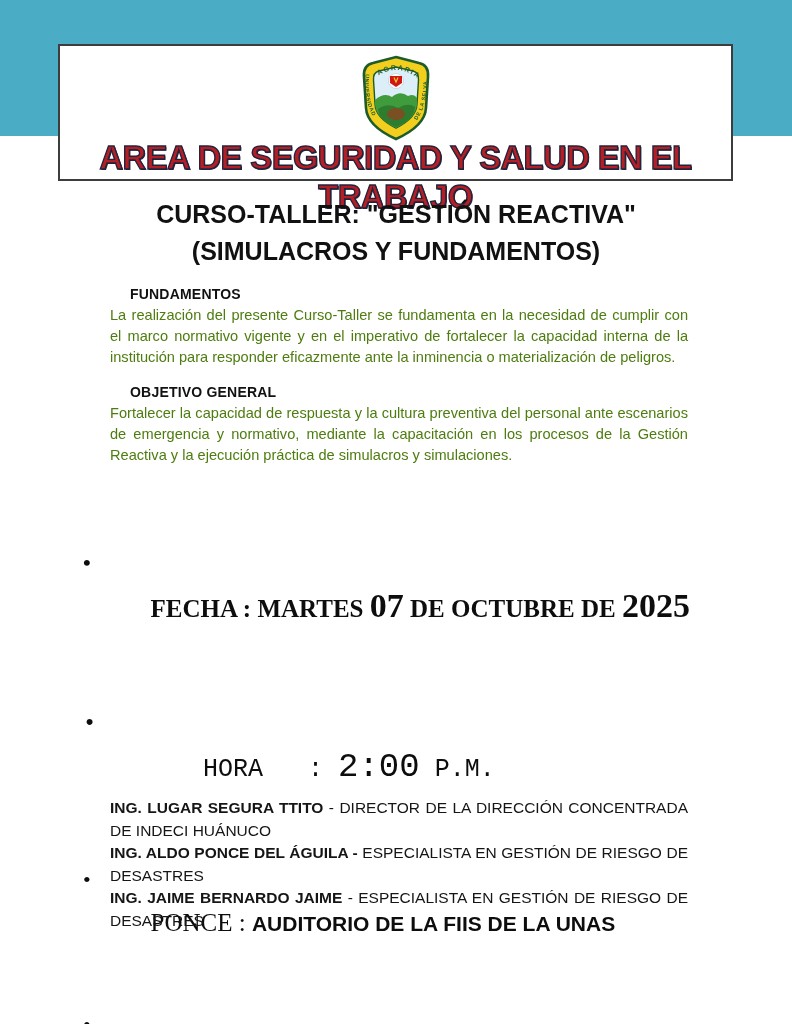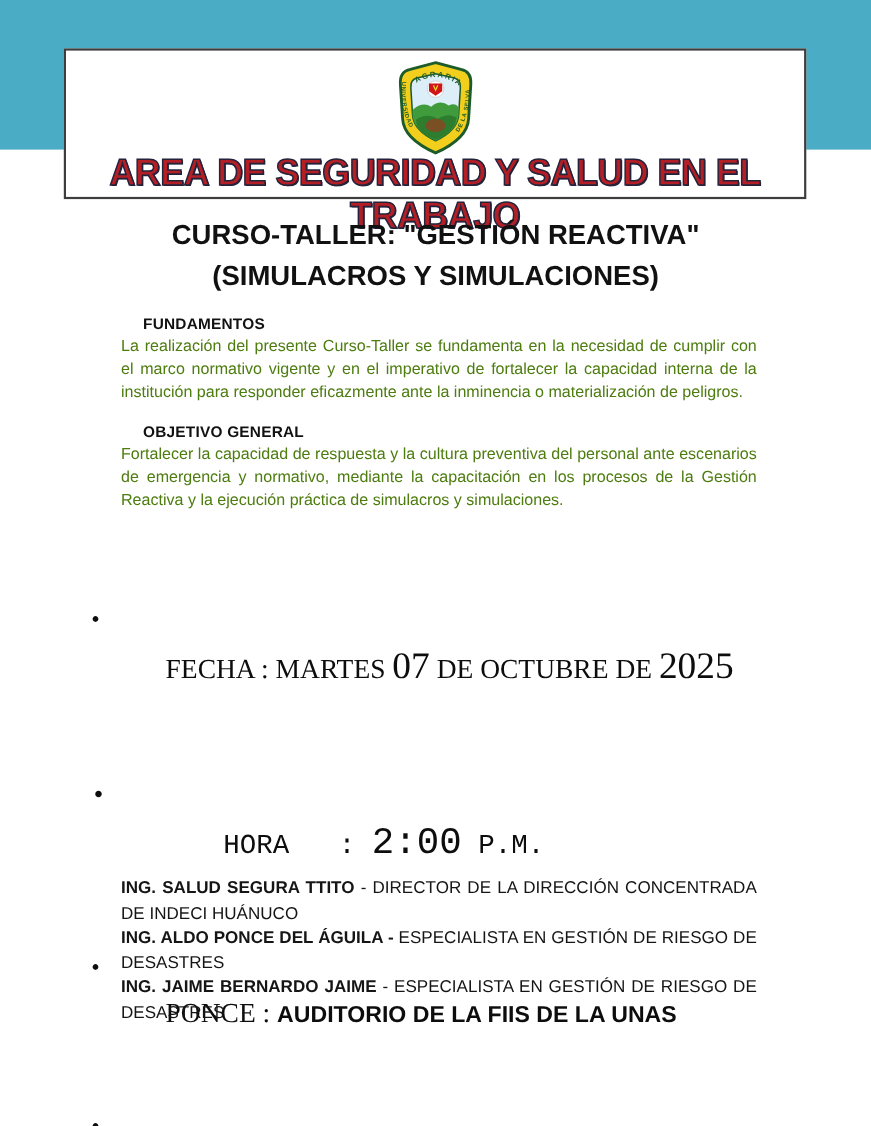--- a/index.html
+++ b/index.html
@@ -84,21 +84,21 @@
   .details li::before {
     content: "\2022";
     position: absolute; left: -30px; top: 1px;
     font-size: 22px;
   }
   .details .num { font-size: 34px; }
   .details .bold-sans {
     font-family: "Liberation Sans", sans-serif;
     font-weight: 700; font-size: 21px;
   }
-  .li-fecha { margin-bottom: 26px; }
+  .li-fecha { margin-bottom: 26px; font-weight: bold; }
   .li-hora  { margin-bottom: 21px; font-family: Liberation Mono, monospace; }
   .li-lugar { margin-bottom: 12px; }
 
   
   .speakers {
     position: absolute; left: 110px; top: 797px;
     width: 578px;
     font-size: 15.5px; line-height: 22.5px;
     text-align: justify; color: #151515;
   }
@@ -141,21 +141,21 @@
         <text font-size="5.4" font-weight="bold" fill="#1d5c2a" font-family="Liberation Sans, sans-serif" letter-spacing="0.6">
           <textPath href="#arcRight" startOffset="2">DE LA SELVA</textPath>
         </text>
       </svg>
     </div>
     <div class="banner-title">AREA DE SEGURIDAD Y SALUD EN EL TRABAJO</div>
   </div>
 
   <div class="main-title">
     <div>CURSO-TALLER: "GESTIÓN REACTIVA"</div>
-    <div>(SIMULACROS Y SIMULACIONES)</div>
+    <div>(SIMULACROS Y FUNDAMENTOS)</div>
   </div>
 
   <div class="sections">
     <div class="section">
       <div class="section-heading">FUNDAMENTOS</div>
       <div class="section-body">La realización del presente Curso-Taller se fundamenta en la necesidad de cumplir con el marco normativo vigente y en el imperativo de fortalecer la capacidad interna de la institución para responder eficazmente ante la inminencia o materialización de peligros.</div>
     </div>
     <div class="section">
       <div class="section-heading">OBJETIVO GENERAL</div>
       <div class="section-body">Fortalecer la capacidad de respuesta y la cultura preventiva del personal ante escenarios de emergencia y normativo, mediante la capacitación en los procesos de la Gestión Reactiva y la ejecución práctica de simulacros y simulaciones.</div>
@@ -171,18 +171,18 @@
     </li>
     <li class="li-lugar">
       <span>PONCE : </span><span class="bold-sans">AUDITORIO DE LA FIIS DE LA UNAS</span>
     </li>
     <li class="li-ponente">
       
     </li>
   </ul>
 
   <div class="speakers">
-    <span class="speaker-name">ING. SALUD SEGURA TTITO</span><span> - DIRECTOR DE LA DIRECCIÓN CONCENTRADA DE INDECI HUÁNUCO</span><br>
+    <span class="speaker-name">ING. LUGAR SEGURA TTITO</span><span> - DIRECTOR DE LA DIRECCIÓN CONCENTRADA DE INDECI HUÁNUCO</span><br>
     <span class="speaker-name">ING. ALDO PONCE DEL ÁGUILA -</span><span> ESPECIALISTA EN GESTIÓN DE RIESGO DE DESASTRES</span><br>
     <span class="speaker-name">ING. JAIME BERNARDO JAIME</span><span> - ESPECIALISTA EN GESTIÓN DE RIESGO DE DESASTRES</span>
   </div>
 
 </div>
 
 </body></html>

